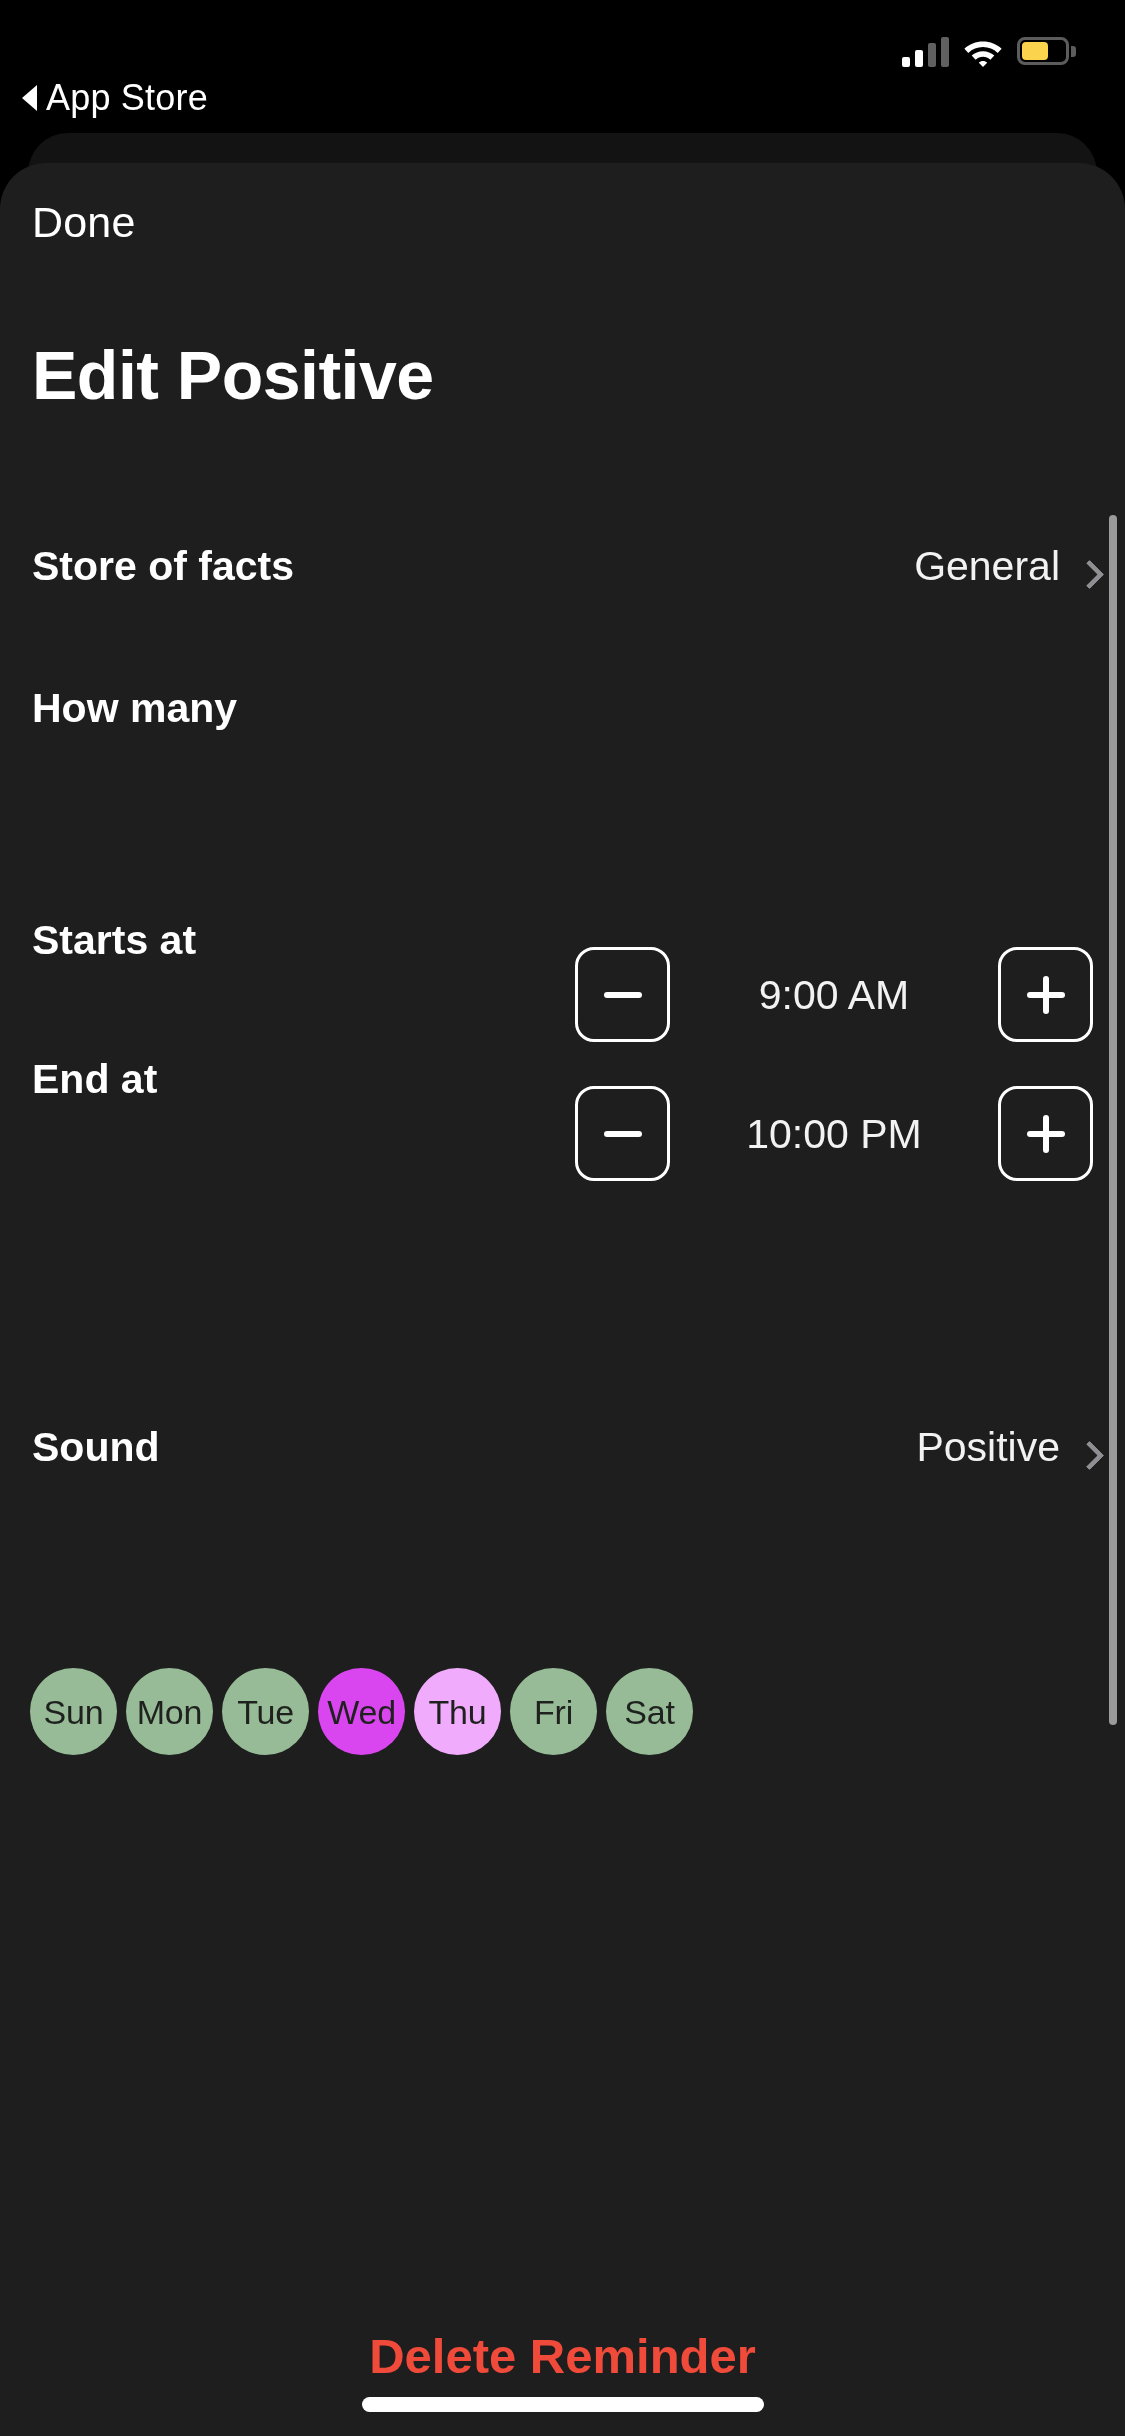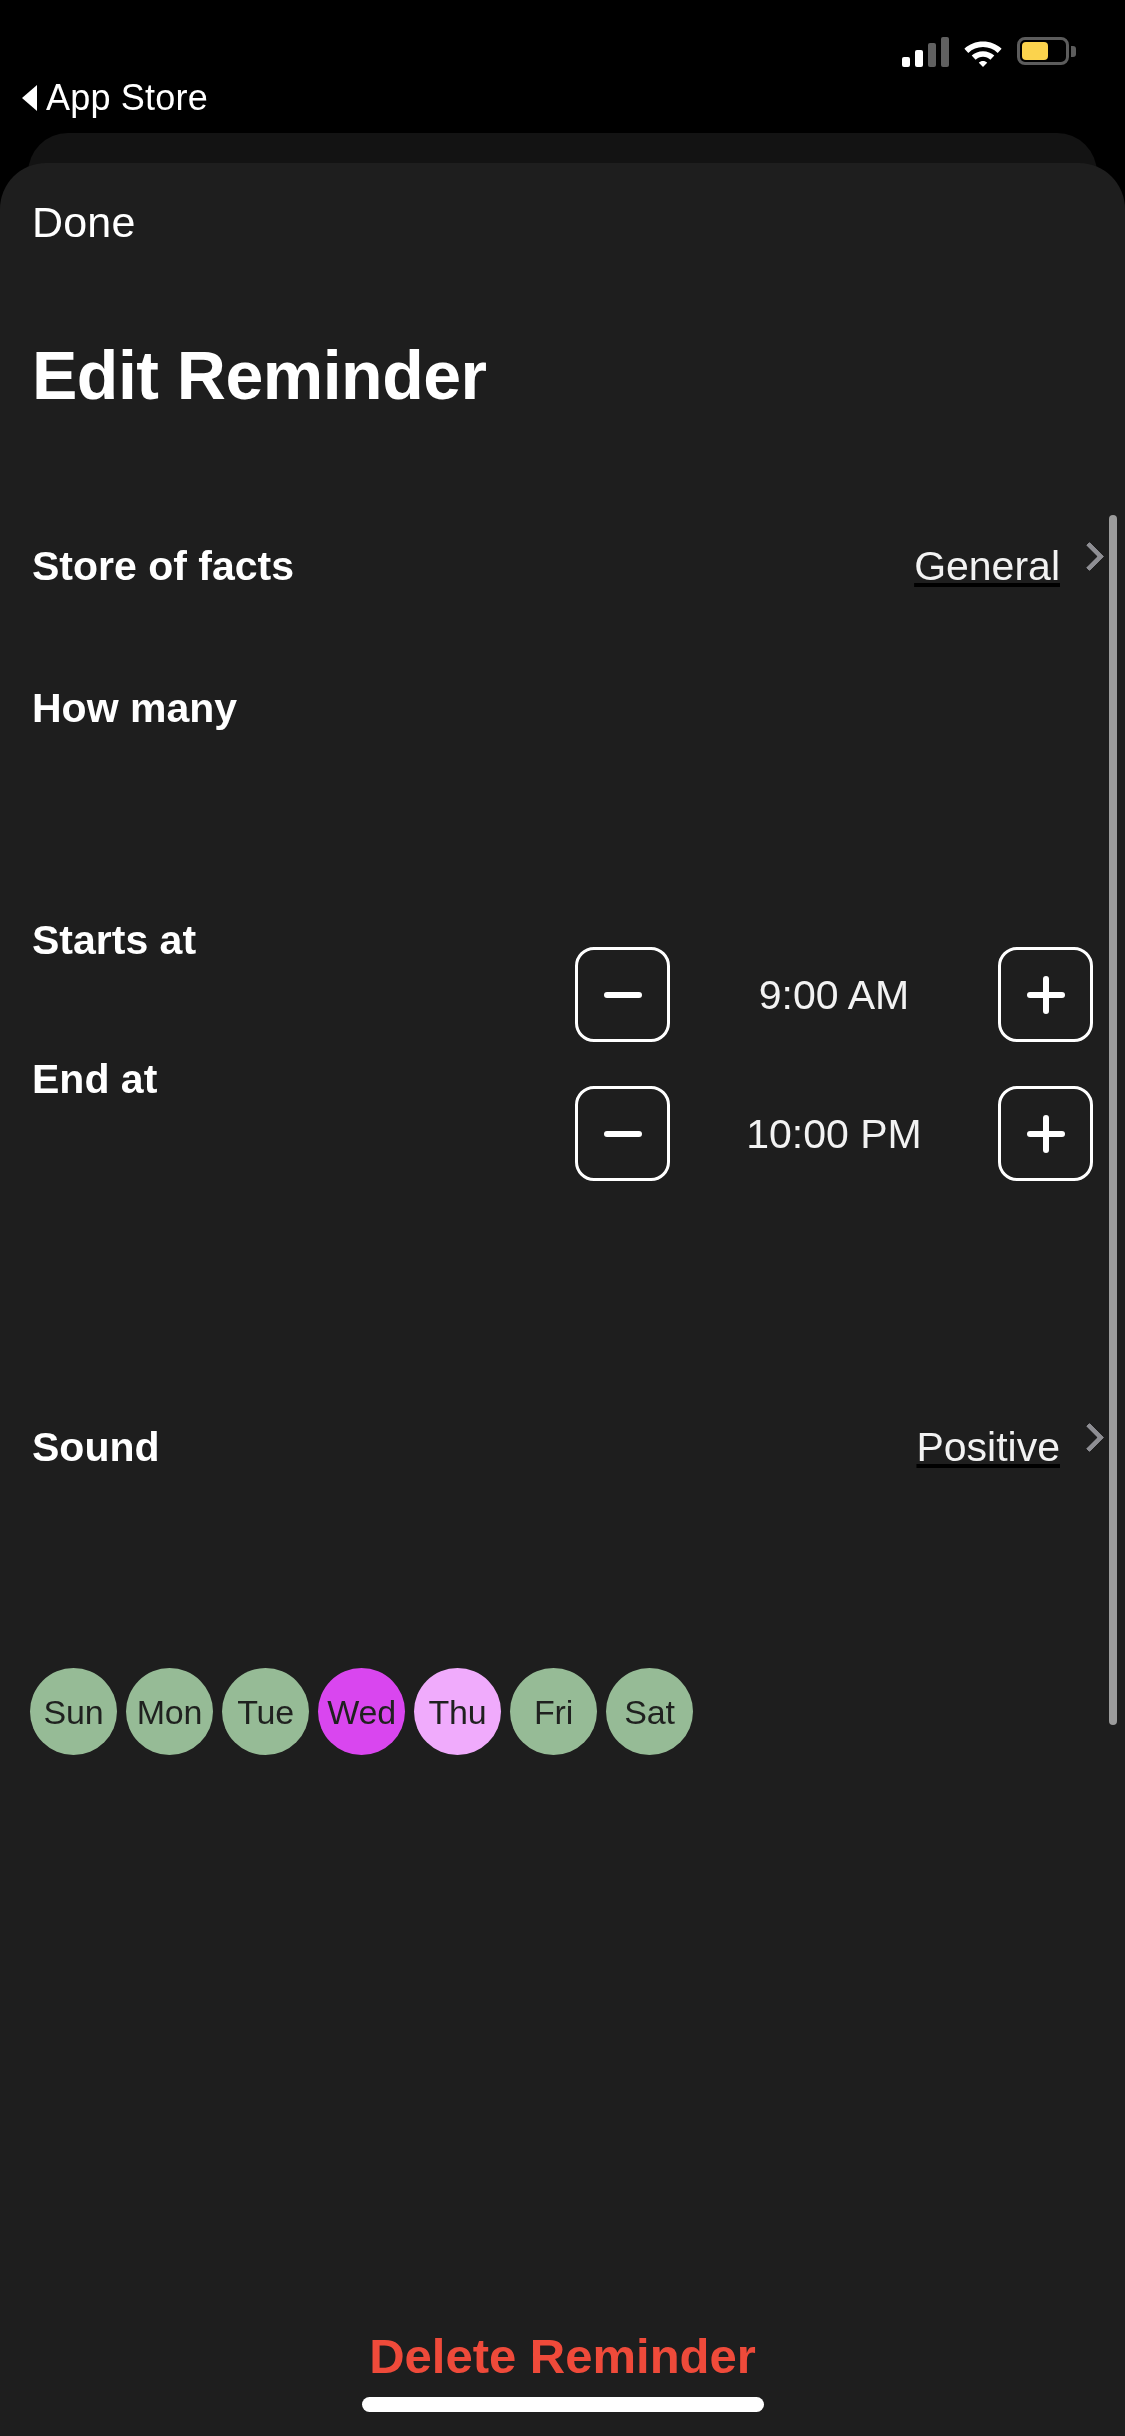--- a/index.html
+++ b/index.html
@@ -159,23 +159,22 @@
     font-size: 41px;
     font-weight: bold;
     color: #ffffff;
     line-height: 48px;
     white-space: nowrap;
   }
   .disclosure {
     position: absolute;
     right: 30px;
     display: flex;
-    align-items: flex-start;
+    align-items: flex-end;
     gap: 18px;
-    text-decoration: underline;
   }
   .disclosure .val {
     font-size: 41px;
     color: #f2f2f2;
     line-height: 48px;
     white-space: nowrap;
   }
   .chev {
     width: 17px; height: 30px;
     position: relative;
@@ -314,21 +313,21 @@
   <span class="tri"></span>
   <span class="lbl">App Store</span>
 </div>
 
 <div id="sheet-backdrop"></div>
 
 <div id="sheet">
 
   <div id="done-button">Done</div>
 
-  <div id="page-title">Edit Reminder</div>
+  <div id="page-title">Edit Positive</div>
 
   <div class="row" style="top:358px; height:90px;">
     <div class="row-label">Store of facts</div>
     <div class="disclosure">
       <span class="val">General</span>
       <span class="chev"></span>
     </div>
   </div>
 
   <div class="row" style="top:495px; height:100px;">

